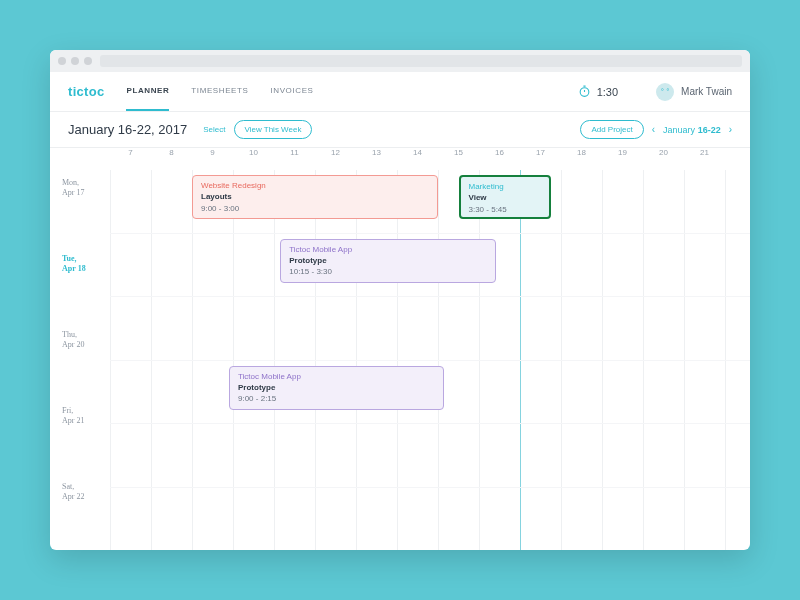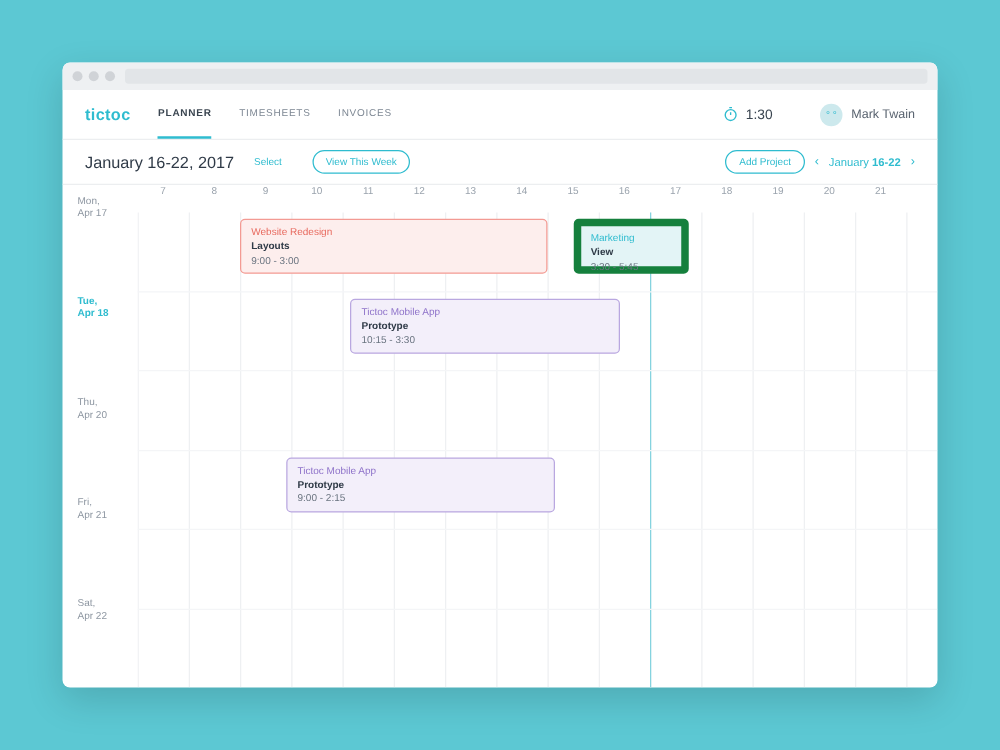--- a/index.html
+++ b/index.html
@@ -59,39 +59,39 @@
   }
   .subbar {
     height: 36px;
     display: flex; align-items: center;
     padding: 0 18px;
     border-bottom: 1px solid #eceef0;
   }
   .subbar-title { font-size: 13px; color: #2f3a47; margin-right: 16px; }
   .linkbtn {
     font-size: 8px; color: #2fbccf; cursor: pointer;
-    margin-right: 24px;
+    margin-right: 8px;
   }
   .pillbtn {
     font-size: 8px; color: #2fbccf;
     border: 1px solid #2fbccf;
     padding: 4px 10px;
     border-radius: 11px;
     cursor: pointer;
     background: #fff;
   }
   .rightnav { display: flex; align-items: center; gap: 8px; }
   .chev { color: #2fbccf; font-size: 10px; cursor: pointer; }
   .weeklabel { font-size: 9px; color: #2fbccf; }
   .weeklabel b { font-weight: 600; }
 
   .planner { flex: 1; display: flex; overflow: hidden; }
   .daycol {
     width: 60px; flex-shrink: 0;
-    display: flex; flex-direction: row;
+    display: flex; flex-direction: column; font-family: Liberation Serif, serif;
   }
   .hourhead { height: 22px; }
   .dayrow {
     flex: 1;
     display: flex; align-items: flex-start;
     padding: 8px 0 0 12px;
     font-size: 8px; color: #8d96a1; line-height: 1.25;
     position: relative;
   }
   .dayrow.active { color: #2fbccf; font-weight: 600; }
@@ -137,21 +137,21 @@
     font-size: 8px;
     line-height: 1.3;
     cursor: pointer;
   }
   .event .proj { font-weight: 500; margin-bottom: 1px; }
   .event .task { color: #2f3a47; font-weight: 600; margin-bottom: 1px; }
   .event .time { color: #6a7480; }
 
   .ev-red   { background: #fdeeed; border: 1px solid #f39a93; }
   .ev-red .proj { color: #e86a5f; }
-  .ev-teal  { background: #e3f4f6; border: 6px solid #15803d; }
+  .ev-teal  { background: #e3f4f6; border: 2px solid #15803d; }
   .ev-teal .proj { color: #2fbccf; }
   .ev-purple{ background: #f3effa; border: 1px solid #b9a7e0; margin-left: 37px; }
   .ev-purple .proj { color: #8e72c9; }
 </style>
 </head>
 <body>
 
 <div class="window">
   <div class="titlebar">
     <div class="dots">

